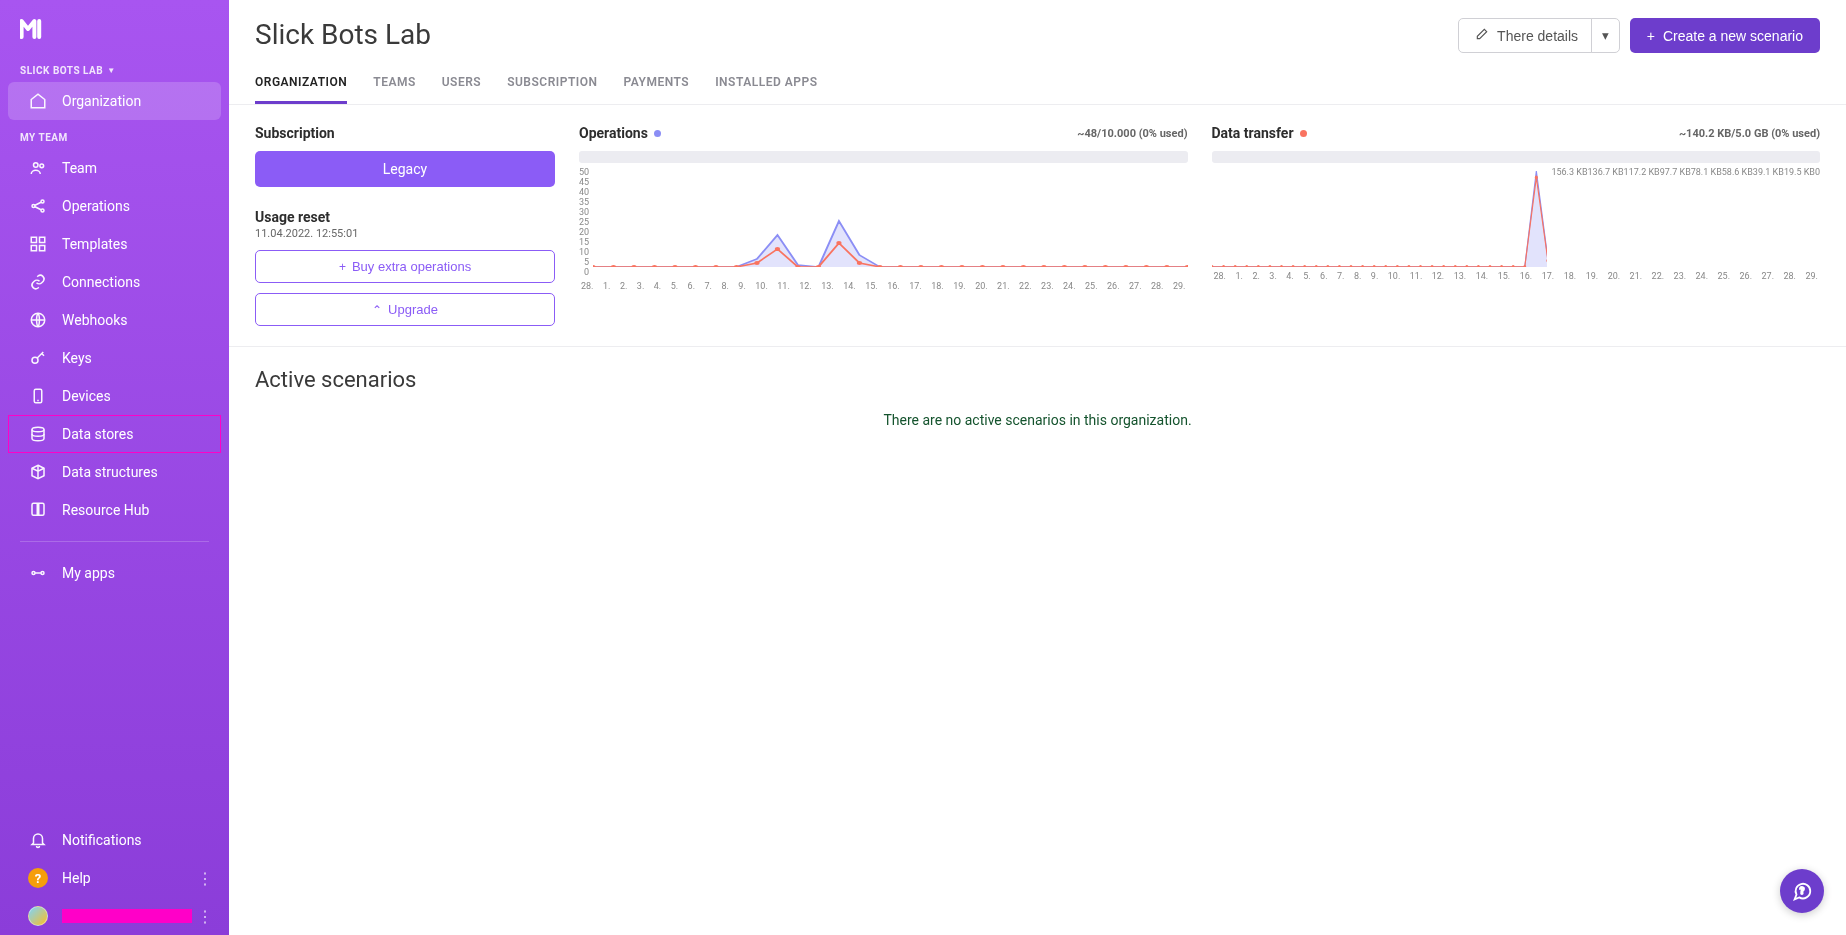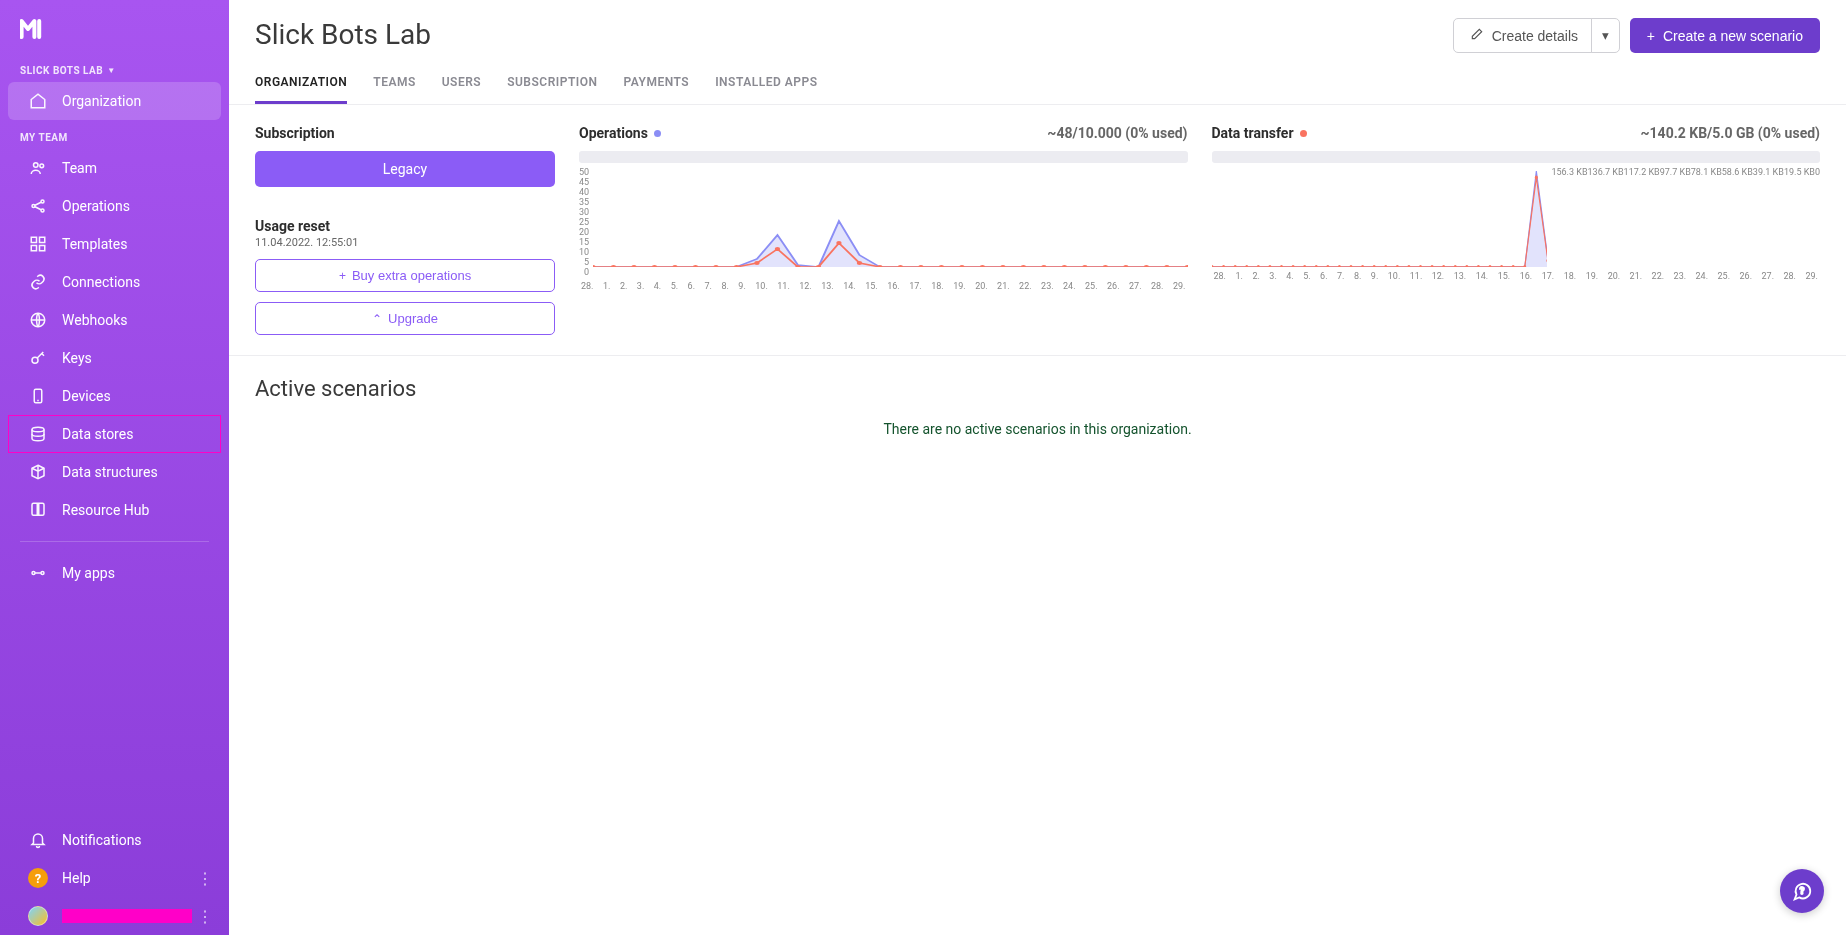--- a/index.html
+++ b/index.html
@@ -41,23 +41,23 @@
 .btn .icon { margin-right:8px; }
 
 .tabs { display:flex; gap: 26px; padding: 22px 26px 0; border-bottom:1px solid #ededf0; }
 .tab { font-size: 12px; font-weight:600; letter-spacing:0.5px; color:#8a8a92; padding-bottom: 12px; cursor:pointer; }
 .tab.active { color:#222; border-bottom: 3px solid #6d3dcc; }
 
 .dashboard { display:flex; padding: 20px 26px; gap: 24px; border-bottom:1px solid #ededf0; }
 .panel { flex: 1; }
 .panel.sub { flex: 0 0 300px; }
 .panel h3 { font-size: 14px; font-weight:700; margin-bottom: 10px; display:flex; align-items:center;}
-.panel .meta { font-size: 14px; color:#666; margin-left:auto;}
+.panel .meta { font-size: 11px; color:#666; margin-left:auto;}
 .legacy-pill { background:#8b5cf6; color:#fff; text-align:center; padding:10px; border-radius:5px; font-size:14px; }
-.usage-reset-label { font-size:14px; font-weight:700; margin-top:31px;}
+.usage-reset-label { font-size:14px; font-weight:700; margin-top:22px;}
 .usage-reset-ts { font-size:11px; color:#666; margin-top:2px;}
 .outline-btn { display:flex; align-items:center; justify-content:center; width:100%; padding:8px; border:1px solid #8b5cf6; border-radius:5px; color:#8b5cf6; font-size:13px; margin-top:10px; cursor:pointer; background:#fff;}
 .outline-btn .icon { margin-right:6px; font-size:12px; }
 .dot { width:7px; height:7px; border-radius:50%; display:inline-block; margin-left:6px; }
 .dot.purple{ background:#8b8ef5; }
 .dot.orange{ background:#f97360; }
 
 .progress-bar { height: 12px; background:#ececf1; border-radius:3px; margin-bottom: 4px; }
 
 .chart-wrap { display:flex; }
@@ -240,21 +240,21 @@
 
   <main class="main" style="position:relative;">
     <div class="header">
       <h1 class="page-title">Slick Bots Lab</h1>
       <div class="header-actions">
         <div style="display:flex;">
           <button class="btn btn-outlined first">
             <span class="icon"><svg width="14" height="14" viewBox="0 0 24 24" fill="none" stroke="currentColor" stroke-width="2">
                   <path d="M4 20h4L20 8l-4-4L4 16z"></path>
                 </svg></span>
-            <span>Create details</span>
+            <span>There details</span>
           </button>
           <button class="btn-split-caret">
             <span>▾</span>
           </button>
         </div>
         <button class="btn btn-primary">
           <span class="icon">+</span>
           <span>Create a new scenario</span>
         </button>
       </div>

